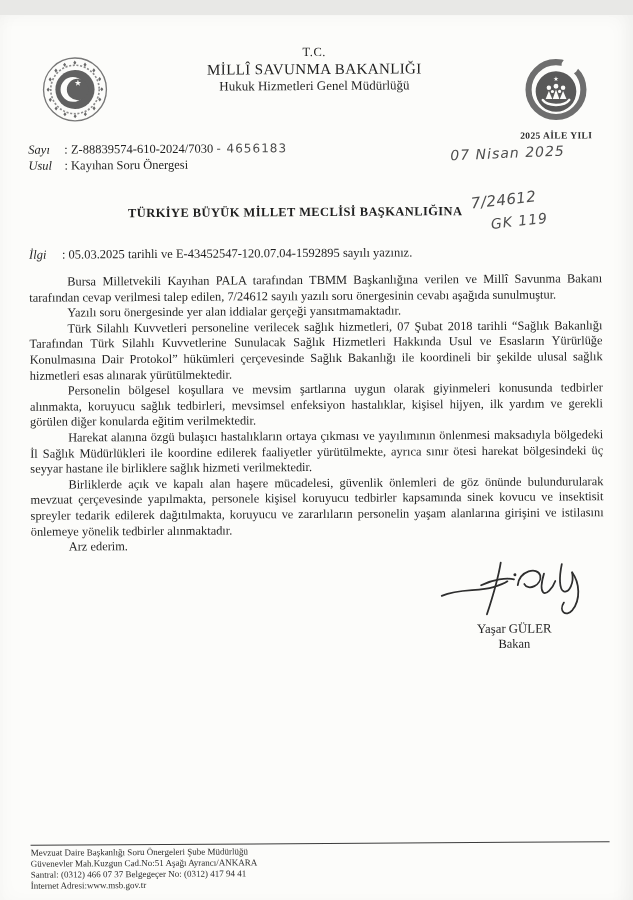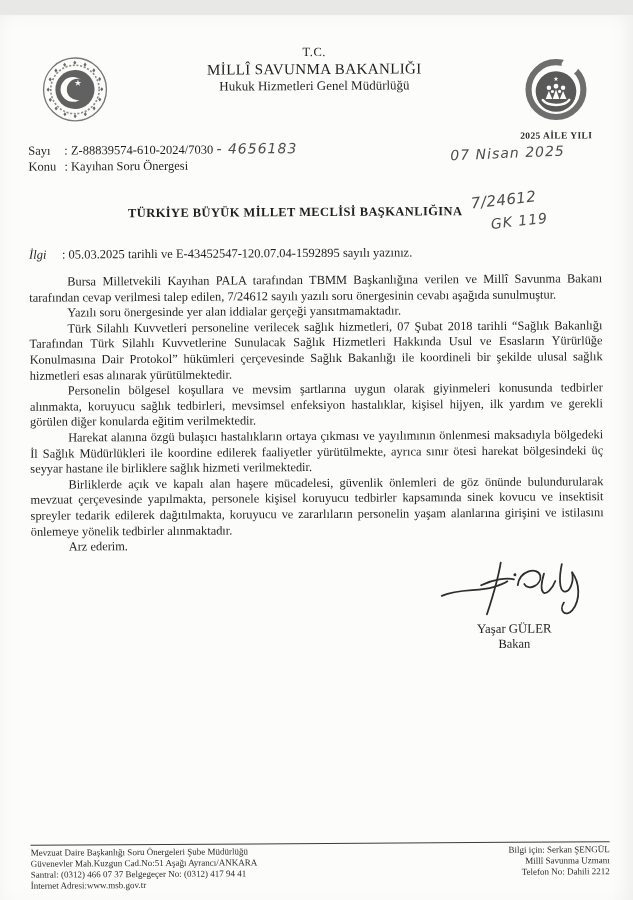--- a/index.html
+++ b/index.html
@@ -12,23 +12,23 @@
   .tilt{position:absolute;inset:0;transform:rotate(-0.35deg);transform-origin:50% 45%;}
   .hdr{position:absolute;left:0;right:0;top:30px;text-align:center;line-height:15px;}
   .hdr .tc{font-size:12.5px;letter-spacing:.5px;}
   .hdr .min{font-size:15px;letter-spacing:.4px;margin-top:2px;}
   .hdr .dep{font-size:13px;margin-top:1px;}
   .emblem{position:absolute;left:44px;top:40px;width:66px;height:66px;}
   .stamp{position:absolute;left:512px;top:42px;width:92px;text-align:center;}
   .stamp .lbl{font-size:9.5px;font-weight:bold;letter-spacing:.4px;color:#2b2b2b;margin-top:1px;}
   .ref{position:absolute;left:30px;top:126px;font-size:12.5px;line-height:15.5px;}
   .ref .row{white-space:nowrap;}
-  .ref .lab{display:inline-block;width:36px;}
+  .ref .lab{display:inline-block;width:36px;font-style:italic;}
   .hand{font-family:"DejaVu Sans", cursive;color:#4e4e4e;}
-  .hand-inline{font-size:14px;letter-spacing:1px;font-style:italic;}
+  .hand-inline{font-size:12px;letter-spacing:1px;}
   .hand-date{position:absolute;left:452px;top:131px;font-size:14px;transform:rotate(-2deg);letter-spacing:1px;font-style:italic;}
   .hand-num1{position:absolute;left:472px;top:177px;font-size:15px;transform:rotate(-6deg);letter-spacing:.5px;font-style:italic;}
   .hand-num2{position:absolute;left:492px;top:199px;font-size:14px;transform:rotate(-6deg);letter-spacing:1px;font-style:italic;}
   .title{position:absolute;left:0;right:40px;top:190px;text-align:center;font-size:12.5px;font-weight:bold;letter-spacing:.4px;}
   .ilgi{position:absolute;left:30px;top:231px;font-size:12.5px;}
   .ilgi .lab{display:inline-block;width:33px;font-style:italic;}
   .body{position:absolute;left:30px;top:258px;width:573px;font-size:12.4px;line-height:15.6px;text-align:justify;}
   .body p{margin:0;text-indent:38px;}
   .closing{text-indent:38px;margin-top:0;}
   .sig{position:absolute;left:428px;top:544px;width:170px;text-align:center;}
@@ -79,21 +79,21 @@
       </svg>
       <div class="lbl">2025 AİLE YILI</div>
     </div>
 
     <div class="ref">
       <div class="row">
         <span class="lab">Sayı</span><span>: Z-88839574-610-2024/7030</span>
         <span class="hand hand-inline">- 4656183</span>
       </div>
       <div class="row">
-        <span class="lab">Konu</span><span>: Kayıhan Soru Önergesi</span>
+        <span class="lab">Usul</span><span>: Kayıhan Soru Önergesi</span>
       </div>
     </div>
 
     <div class="hand hand-date">07 Nisan 2025</div>
     <div class="hand hand-num1">7/24612</div>
     <div class="hand hand-num2">GK 119</div>
 
     <div class="title">TÜRKİYE BÜYÜK MİLLET MECLİSİ BAŞKANLIĞINA</div>
 
     <div class="ilgi">
@@ -127,21 +127,16 @@
       <div class="tl">Bakan</div>
     </div>
 
     <div class="footer">
       <div class="l">
         <div>Mevzuat Daire Başkanlığı Soru Önergeleri Şube Müdürlüğü</div>
         <div>Güvenevler Mah.Kuzgun Cad.No:51 Aşağı Ayrancı/ANKARA</div>
         <div>Santral: (0312) 466 07 37 Belgegeçer No: (0312) 417 94 41</div>
         <div>İnternet Adresi:www.msb.gov.tr</div>
       </div>
-      <div class="r">
-        <div>Bilgi için: Serkan ŞENGÜL</div>
-        <div>Millî Savunma Uzmanı</div>
-        <div>Telefon No: Dahili 2212</div>
-      </div>
     </div>
 
   </div>
 </div>
 
 </body></html>

